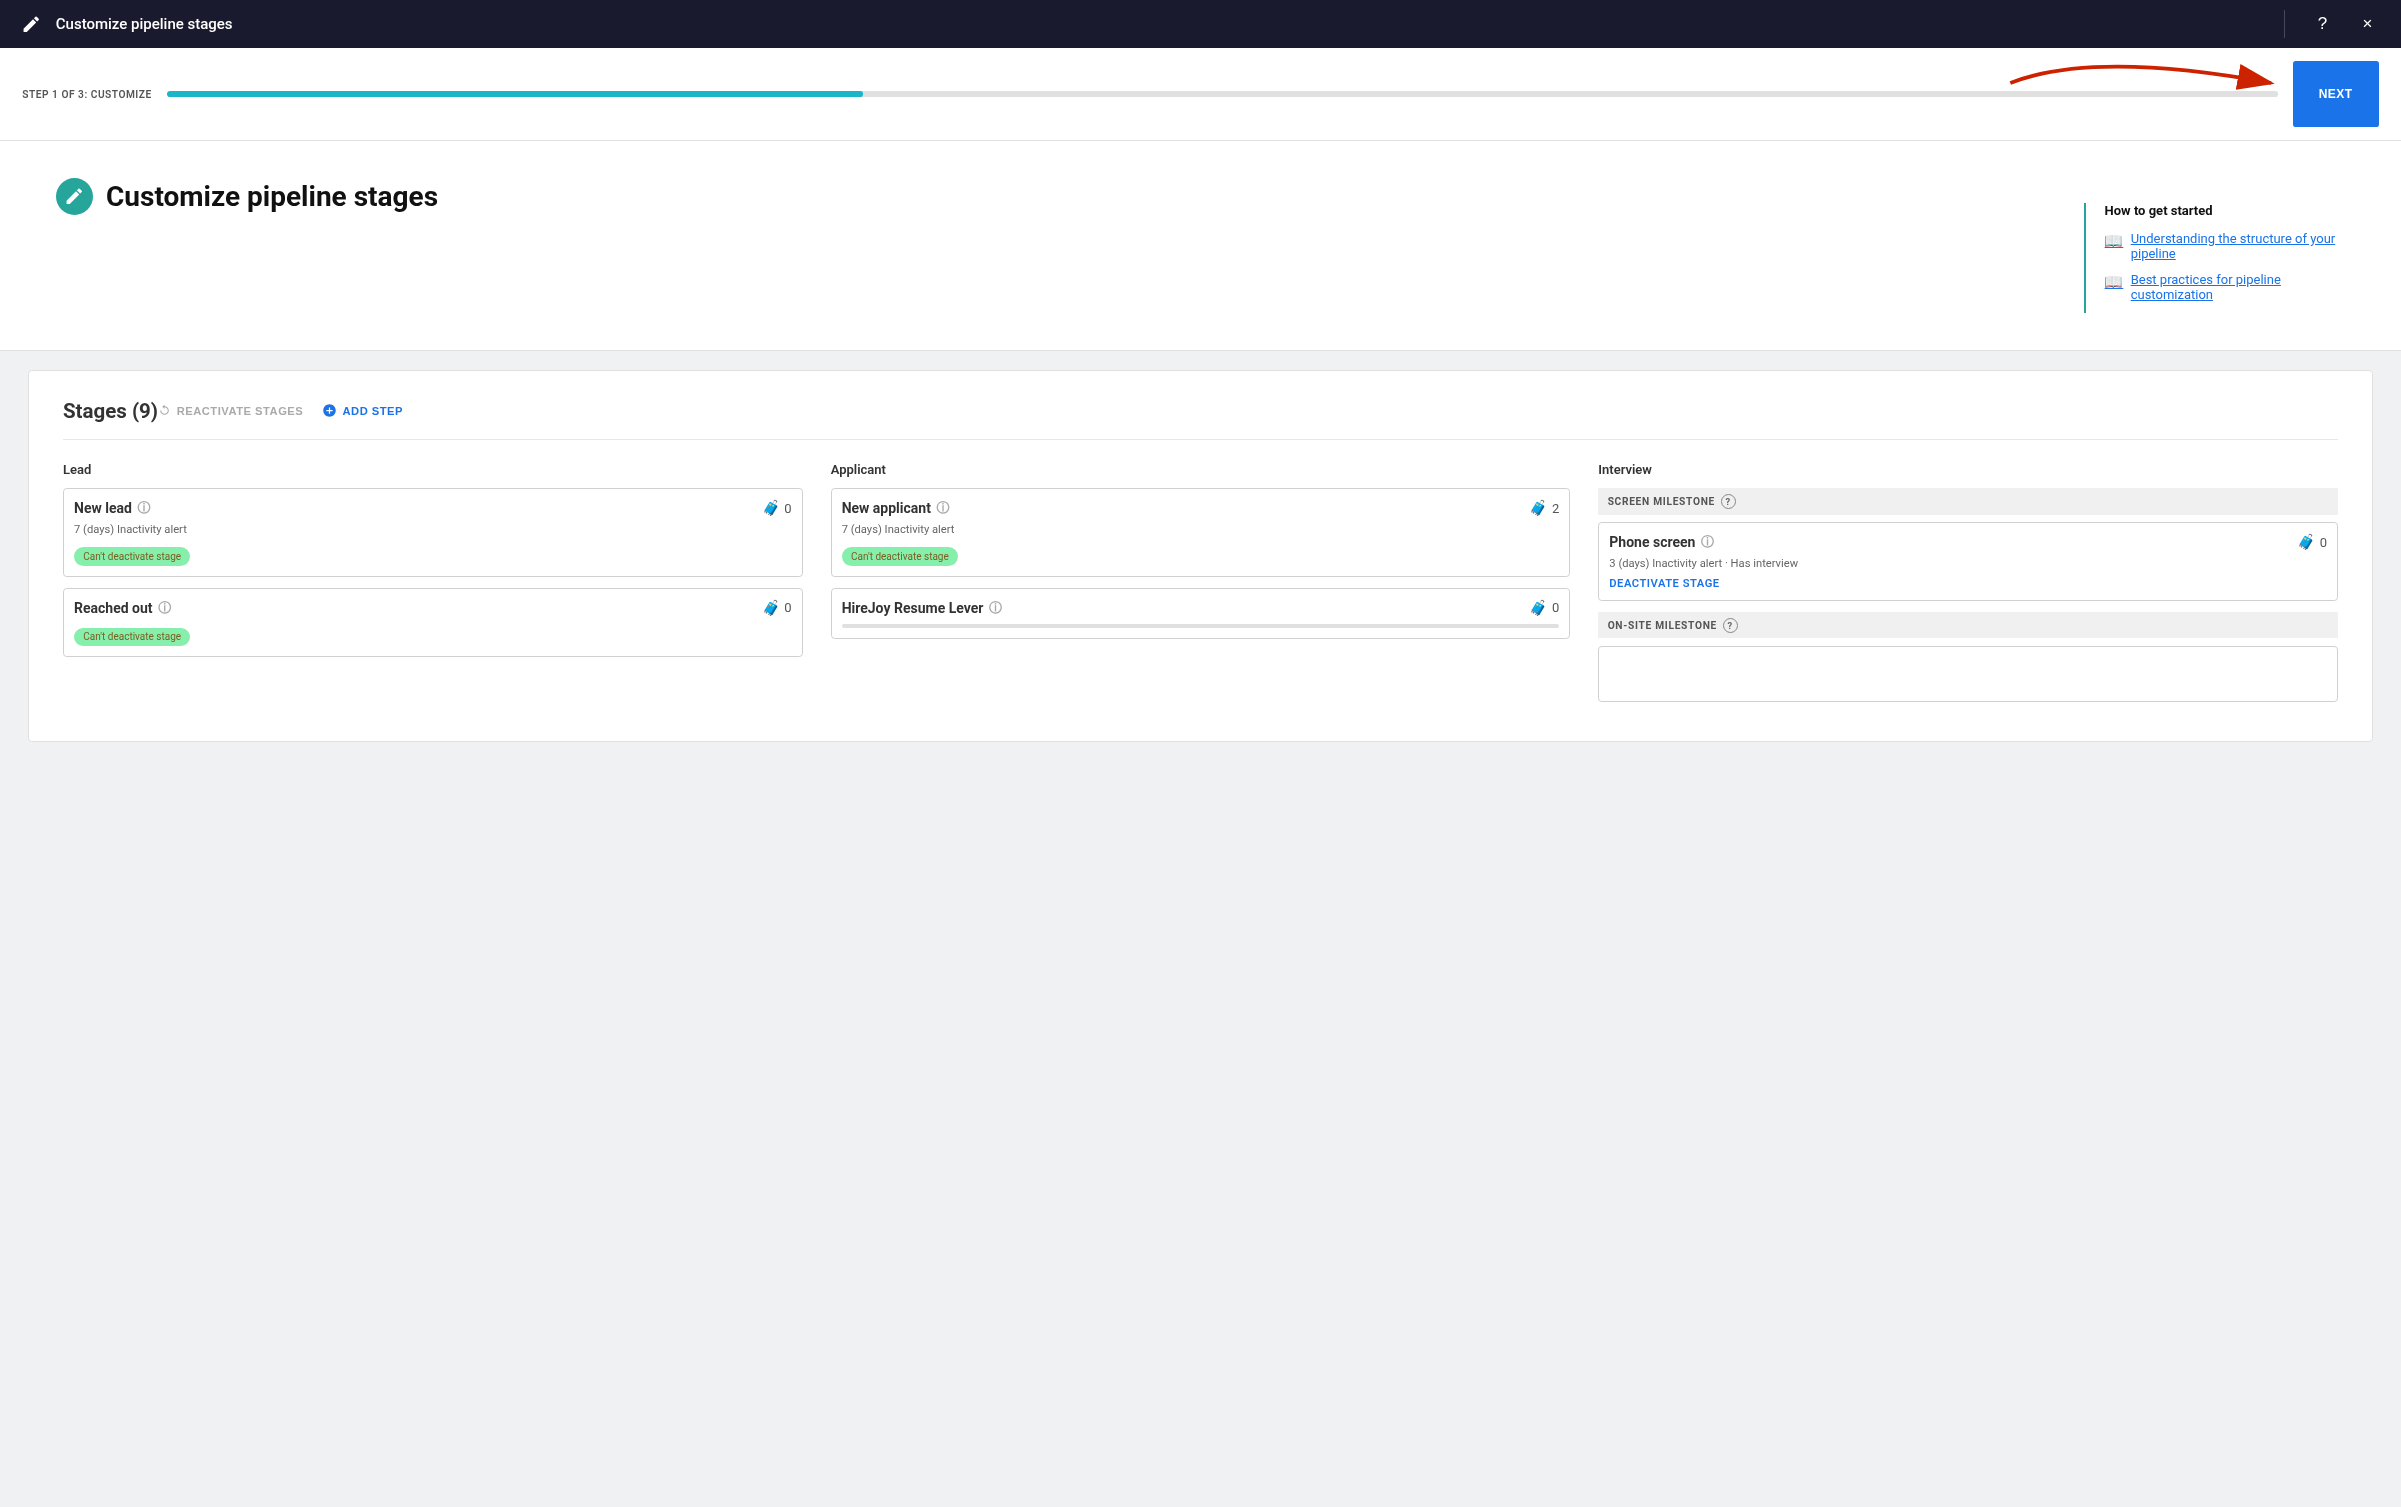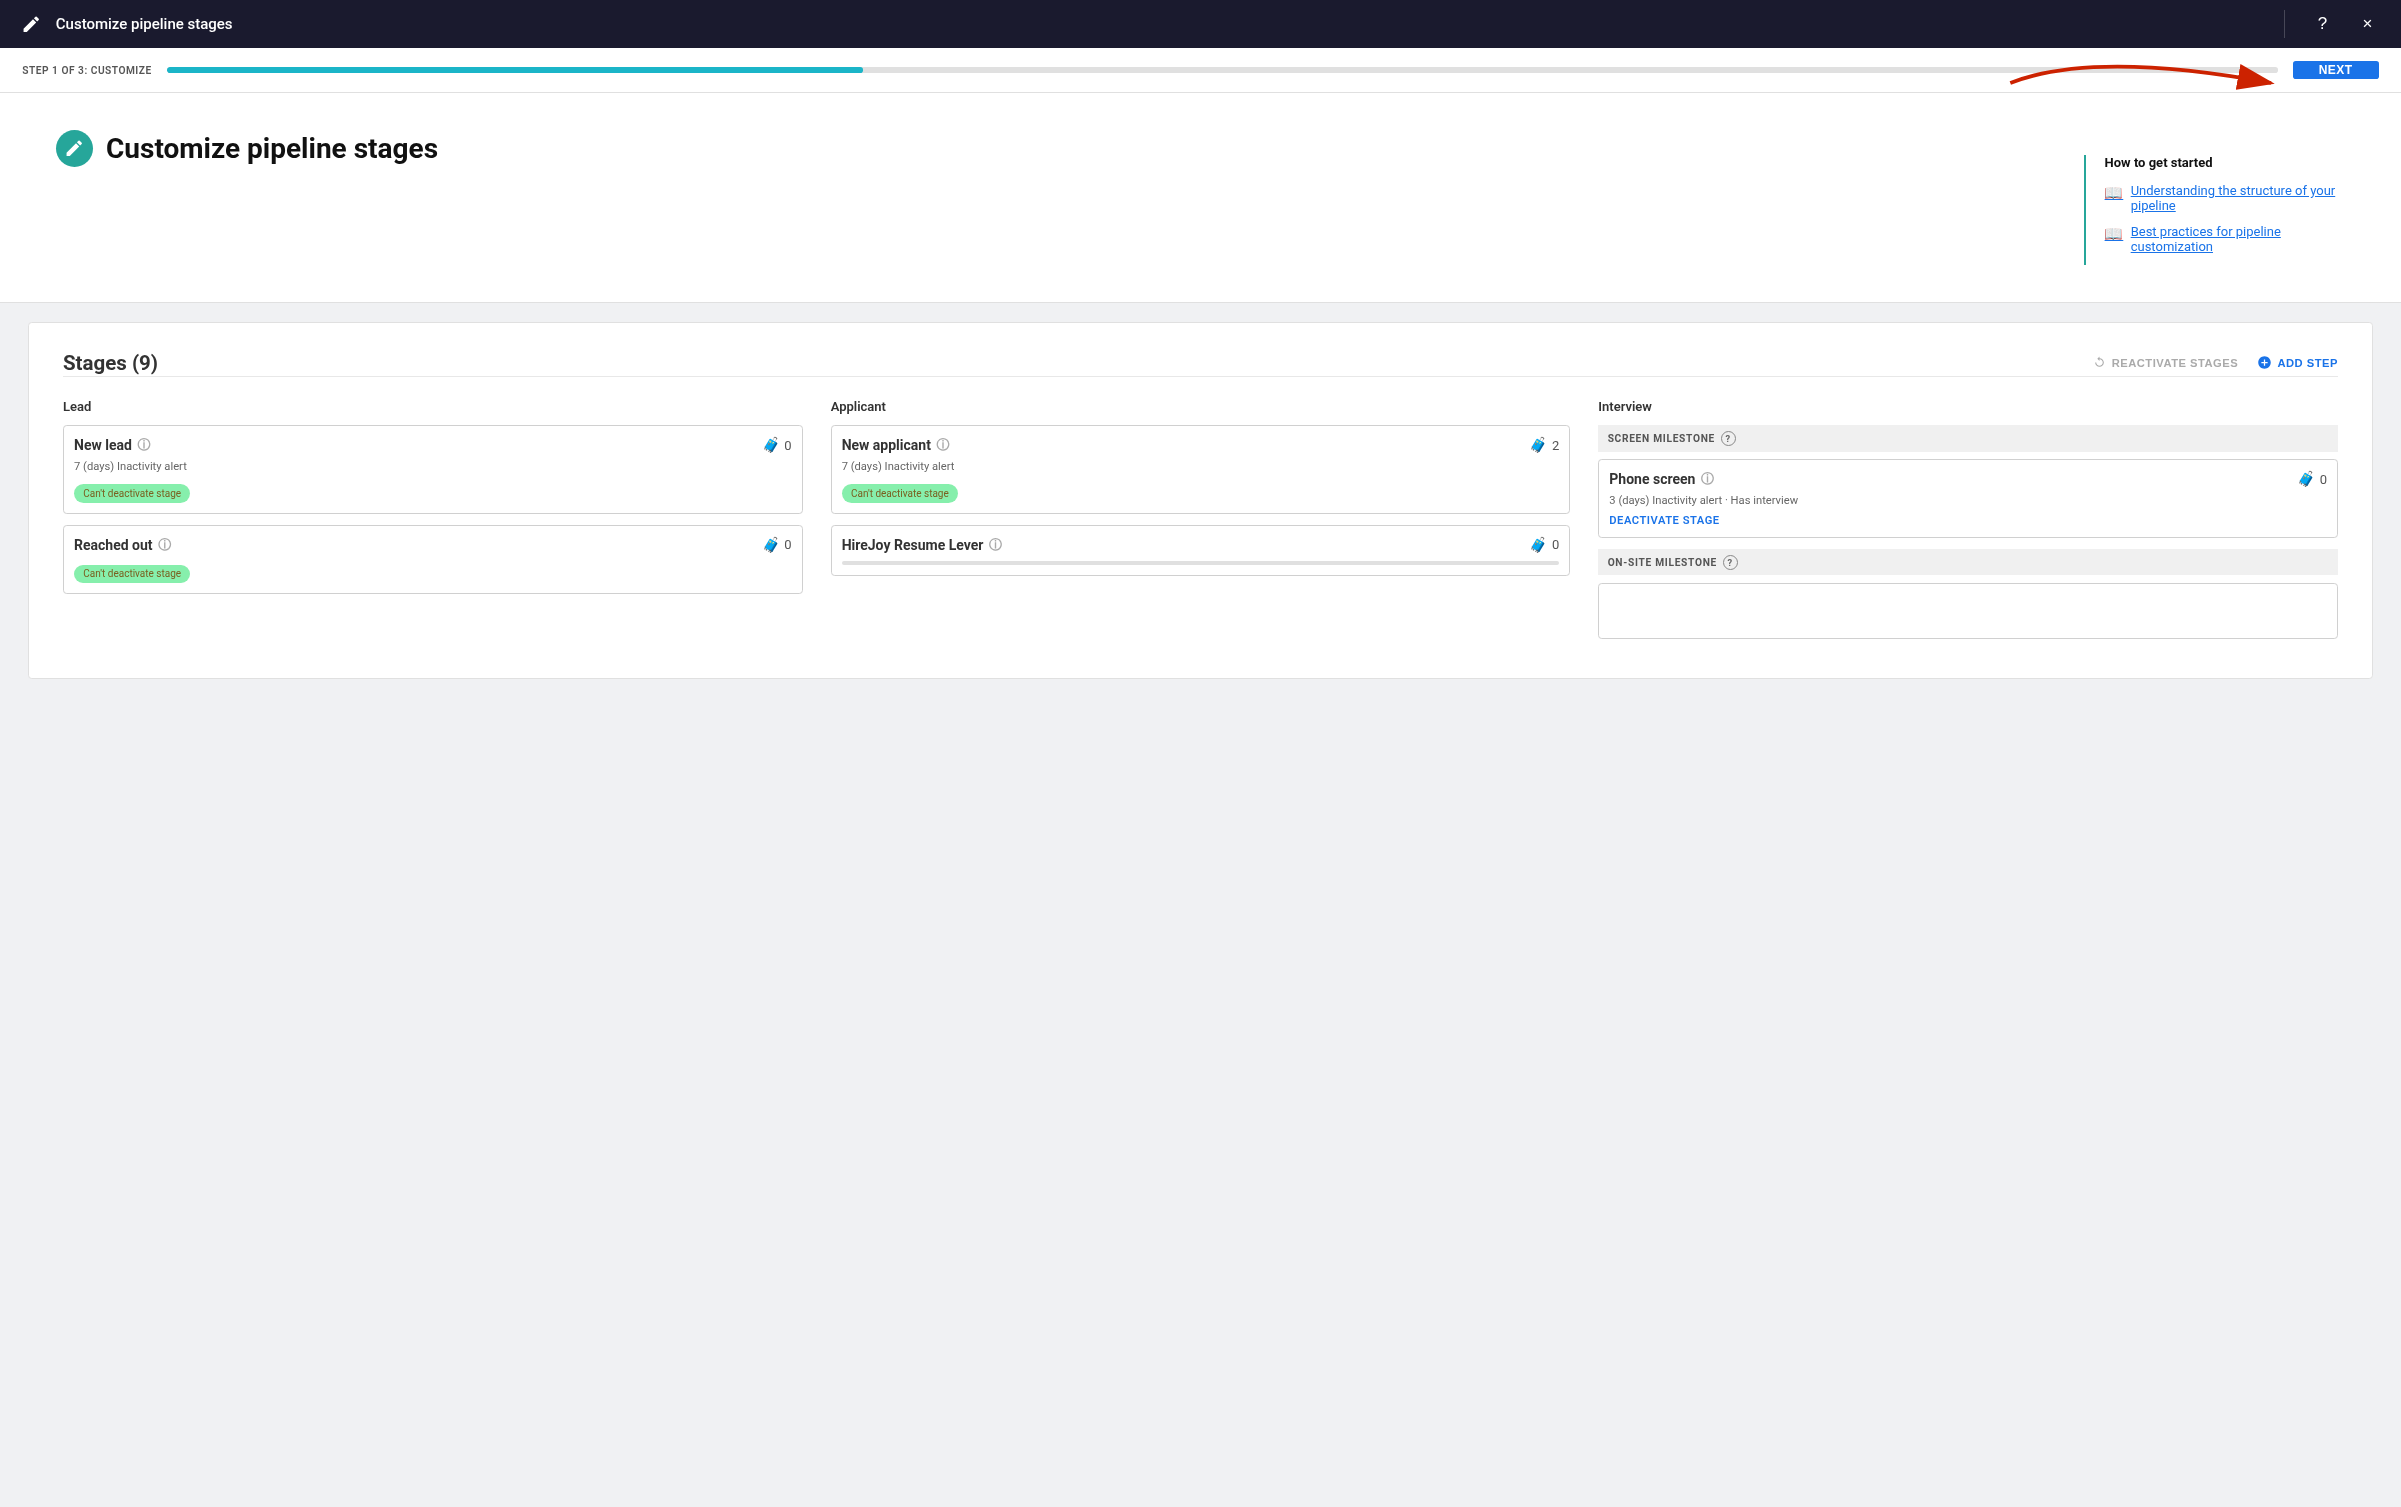--- a/index.html
+++ b/index.html
@@ -58,21 +58,21 @@
     .progress-fill {
       height: 100%;
       background: #1bb5c8;
       border-radius: 2.8px;
       width: 33%;
     }
     .next-btn {
       background: #1a73e8;
       color: white;
       border: none;
-      padding: 2px 26px;
+      padding: 26px 26px;
       font-size: 12px;
       font-weight: 700;
       letter-spacing: 0.5px;
       cursor: pointer;
       border-radius: 2.8px;
     }
 
     
     .main-content {
       background: white;
@@ -116,23 +116,23 @@
 
     
     .stages-section {
       background: white;
       margin: 18.6px 28px;
       border-radius: 3.7px;
       padding: 28px 34px;
       border: 0.9px solid #e0e0e0;
     }
     .stages-header {
-      display: flex; align-items: center; justify-content: space-between;
+      display: flex; align-items: center; 
       margin-bottom: 22.3px;
-      padding-bottom: 1px;
+      padding-bottom: 16px;
       border-bottom: 0.9px solid #e8e8e8;
     }
     .stages-title {
       font-size: 20.5px; font-weight: 700;
     }
     .stages-actions {
       display: flex; align-items: center; gap: 18.6px;
     }
     .reactivate-btn {
       background: none; border: none; color: #aaa; font-size: 11.2px;

